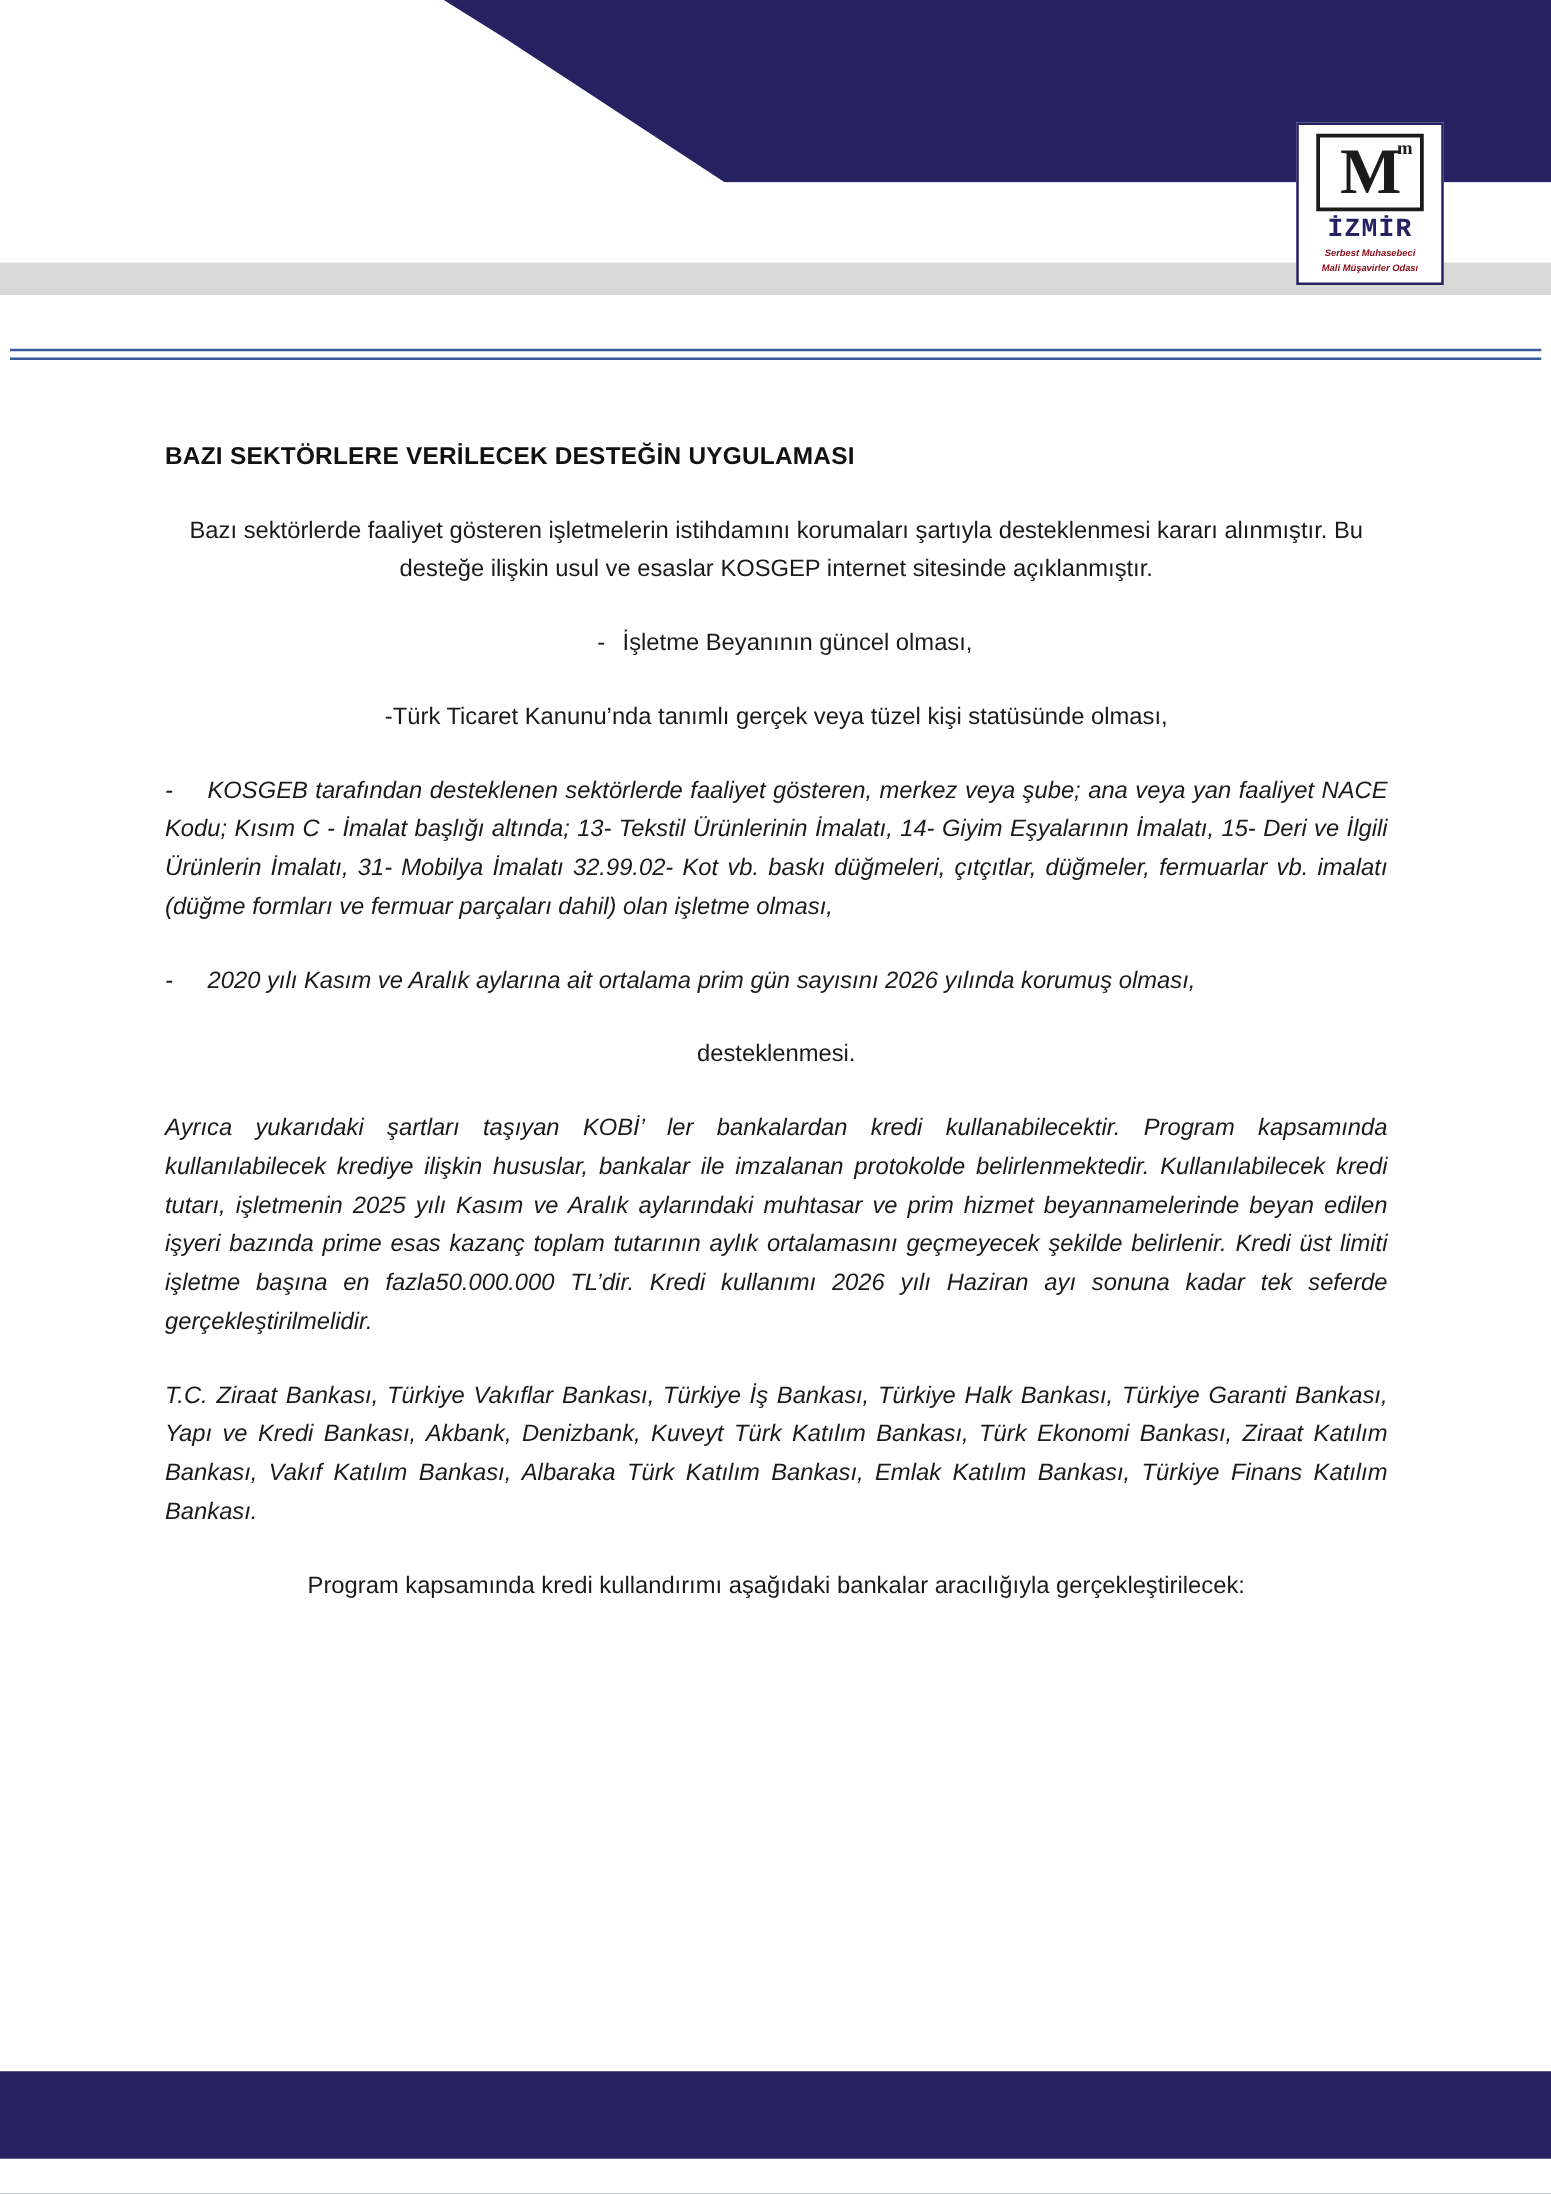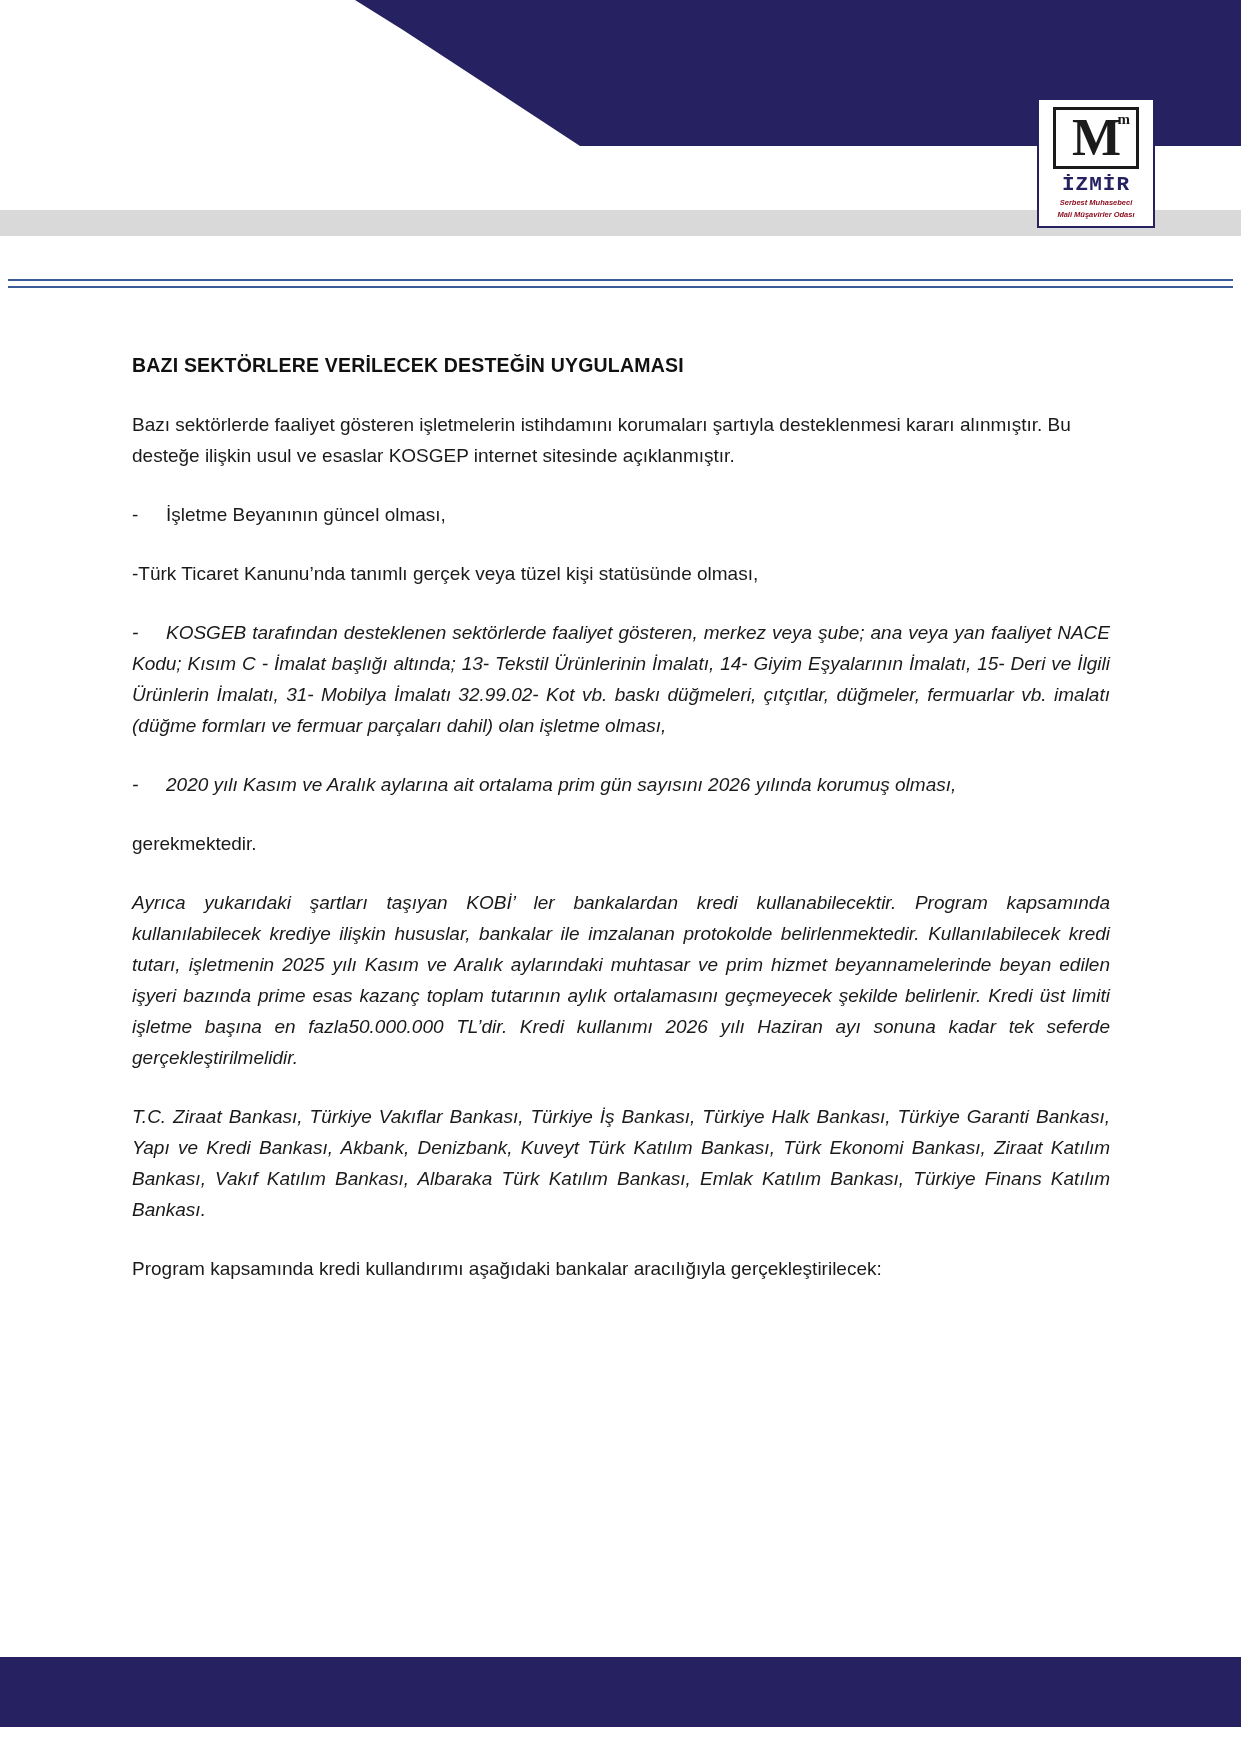--- a/index.html
+++ b/index.html
@@ -133,20 +133,21 @@
     font-weight: 700;
     color: #111111;
     letter-spacing: 0.2px;
     margin: 0 0 32px 0;
   }
   p.para {
     font-size: 19px;
     line-height: 31px;
     margin: 0 0 28px 0;
     color: #1a1a1a;
+    text-align: center;
   }
   p.justify {
     text-align: justify;
     font-style: italic;
   }
   p.dash {
     margin: 0 0 28px 0;
   }
   .dash-ind {
     display: inline-block;
@@ -202,21 +203,21 @@
 
 
     <p class="para dash"><span class="dash-ind">-</span><span>İşletme Beyanının güncel olması,</span></p>
 
     <p class="para">-Türk Ticaret Kanunu’nda tanımlı gerçek veya tüzel kişi statüsünde olması,</p>
 
     <p class="para justify"><span class="dash-ind">-</span><span>KOSGEB tarafından desteklenen sektörlerde faaliyet gösteren, merkez veya şube; ana veya yan faaliyet NACE Kodu; Kısım C - İmalat başlığı altında; 13- Tekstil Ürünlerinin İmalatı, 14- Giyim Eşyalarının İmalatı, 15- Deri ve İlgili Ürünlerin İmalatı, 31- Mobilya İmalatı 32.99.02- Kot vb. baskı düğmeleri, çıtçıtlar, düğmeler, fermuarlar vb. imalatı (düğme formları ve fermuar parçaları dahil) olan işletme olması,</span></p>
 
     <p class="para justify"><span class="dash-ind">-</span><span>2020 yılı Kasım ve Aralık aylarına ait ortalama prim gün sayısını 2026 yılında korumuş olması,</span></p>
 
-    <p class="para">gerekmektedir.</p>
+    <p class="para">desteklenmesi.</p>
 
     <p class="para justify">Ayrıca yukarıdaki şartları taşıyan KOBİ’ ler bankalardan kredi kullanabilecektir. Program kapsamında kullanılabilecek krediye ilişkin hususlar, bankalar ile imzalanan protokolde belirlenmektedir. Kullanılabilecek kredi tutarı, işletmenin 2025 yılı Kasım ve Aralık aylarındaki muhtasar ve prim hizmet beyannamelerinde beyan edilen işyeri bazında prime esas kazanç toplam tutarının aylık ortalamasını geçmeyecek şekilde belirlenir. Kredi üst limiti işletme başına en fazla50.000.000 TL’dir. Kredi kullanımı 2026 yılı Haziran ayı sonuna kadar tek seferde gerçekleştirilmelidir.</p>
 
     <p class="para justify">T.C. Ziraat Bankası, Türkiye Vakıflar Bankası, Türkiye İş Bankası, Türkiye Halk Bankası, Türkiye Garanti Bankası, Yapı ve Kredi Bankası, Akbank, Denizbank, Kuveyt Türk Katılım Bankası, Türk Ekonomi Bankası, Ziraat Katılım Bankası, Vakıf Katılım Bankası, Albaraka Türk Katılım Bankası, Emlak Katılım Bankası, Türkiye Finans Katılım Bankası.</p>
 
     <p class="para">Program kapsamında kredi kullandırımı aşağıdaki bankalar aracılığıyla gerçekleştirilecek:</p>
 
   </div>
 
   <div class="footer-band"></div>

